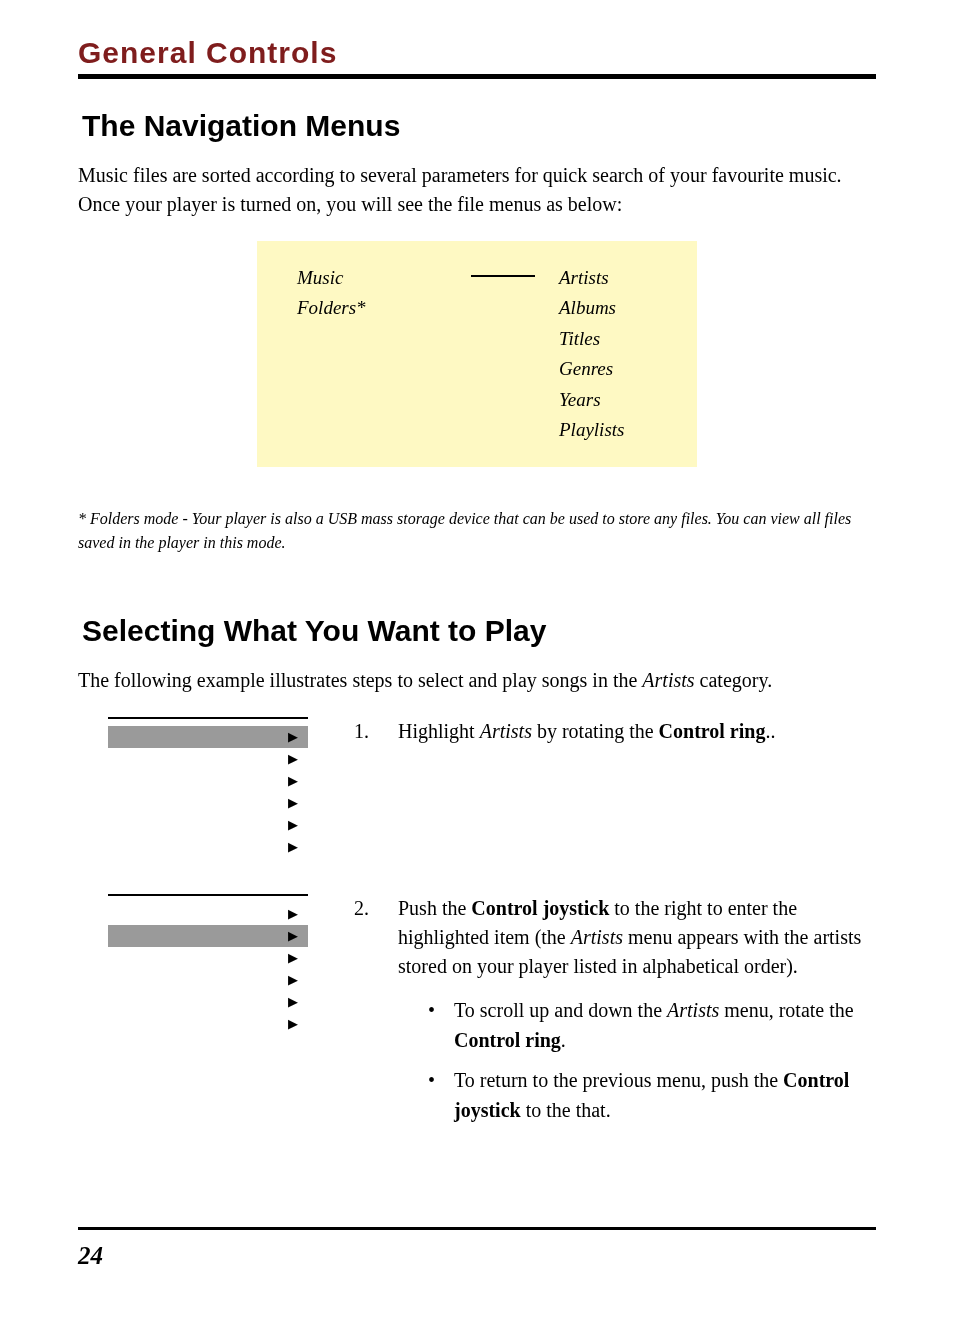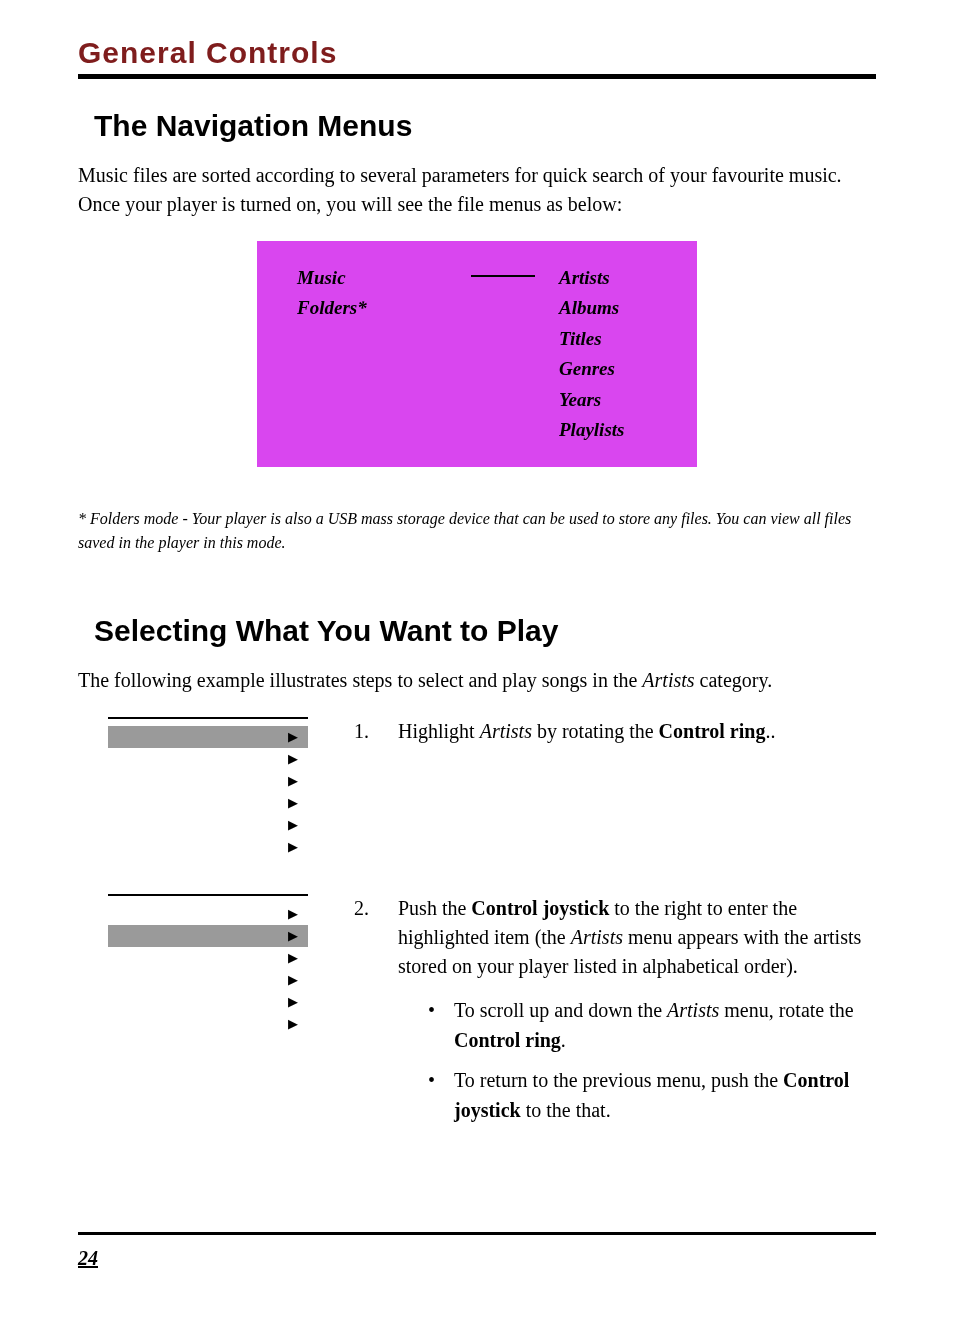--- a/index.html
+++ b/index.html
@@ -25,39 +25,38 @@
   }
   .section-rule {
     border: none;
     border-top: 5px solid #000000;
     margin: 0 0 30px 0;
   }
   .h1 {
     font-family: Arial, Helvetica, sans-serif;
     font-weight: 700;
     font-size: 30px;
-    margin: 0 0 18px 16px;
+    margin: 0 0 18px 4px;
   }
   .body-text {
     font-size: 20px;
     line-height: 1.45;
     margin: 8px 0 22px 0;
   }
   .italic { font-style: italic; }
   .bold { font-weight: 700; margin-top: 17px; }
 
   .menu-card {
-    background: #d946ef;
+    background: #fef9c3;
     width: 440px;
     margin: 10px auto 40px auto;
     padding: 22px 28px 22px 40px;
     display: flex;
     gap: 24px;
     align-items: flex-start;
-    font-weight: bold;
   }
   .menu-col-left {
     width: 150px;
     font-style: italic;
     font-size: 19px;
     line-height: 1.6;
   }
   .menu-line {
     width: 64px;
     height: 2px;
@@ -137,22 +136,21 @@
   }
   .page-footer .rule {
     height: 3px;
     background: #000;
     margin-bottom: 12px;
   }
   .page-num {
     font-family: Georgia, "Times New Roman", serif;
     font-weight: 700;
     font-style: italic;
-    font-size: 20px;
-    text-decoration: underline;
+    font-size: 25px;
   }
 </style>
 </head>
 <body>
 
 <div class="page">
 
   <div class="section-header">General Controls</div>
   <hr class="section-rule">
 

